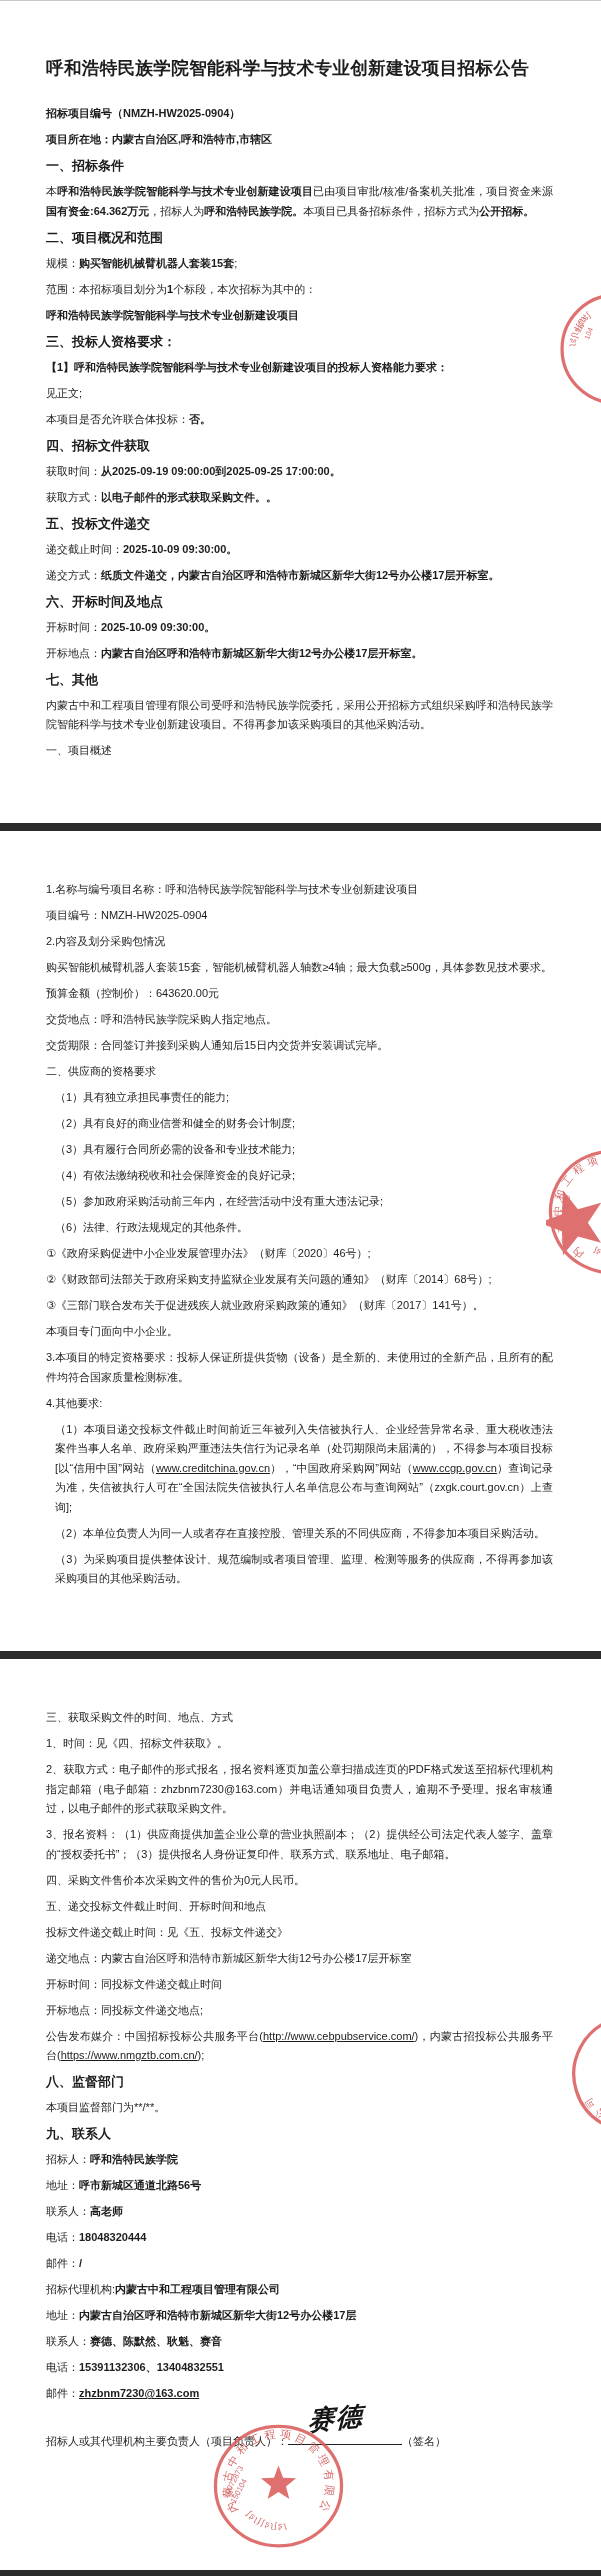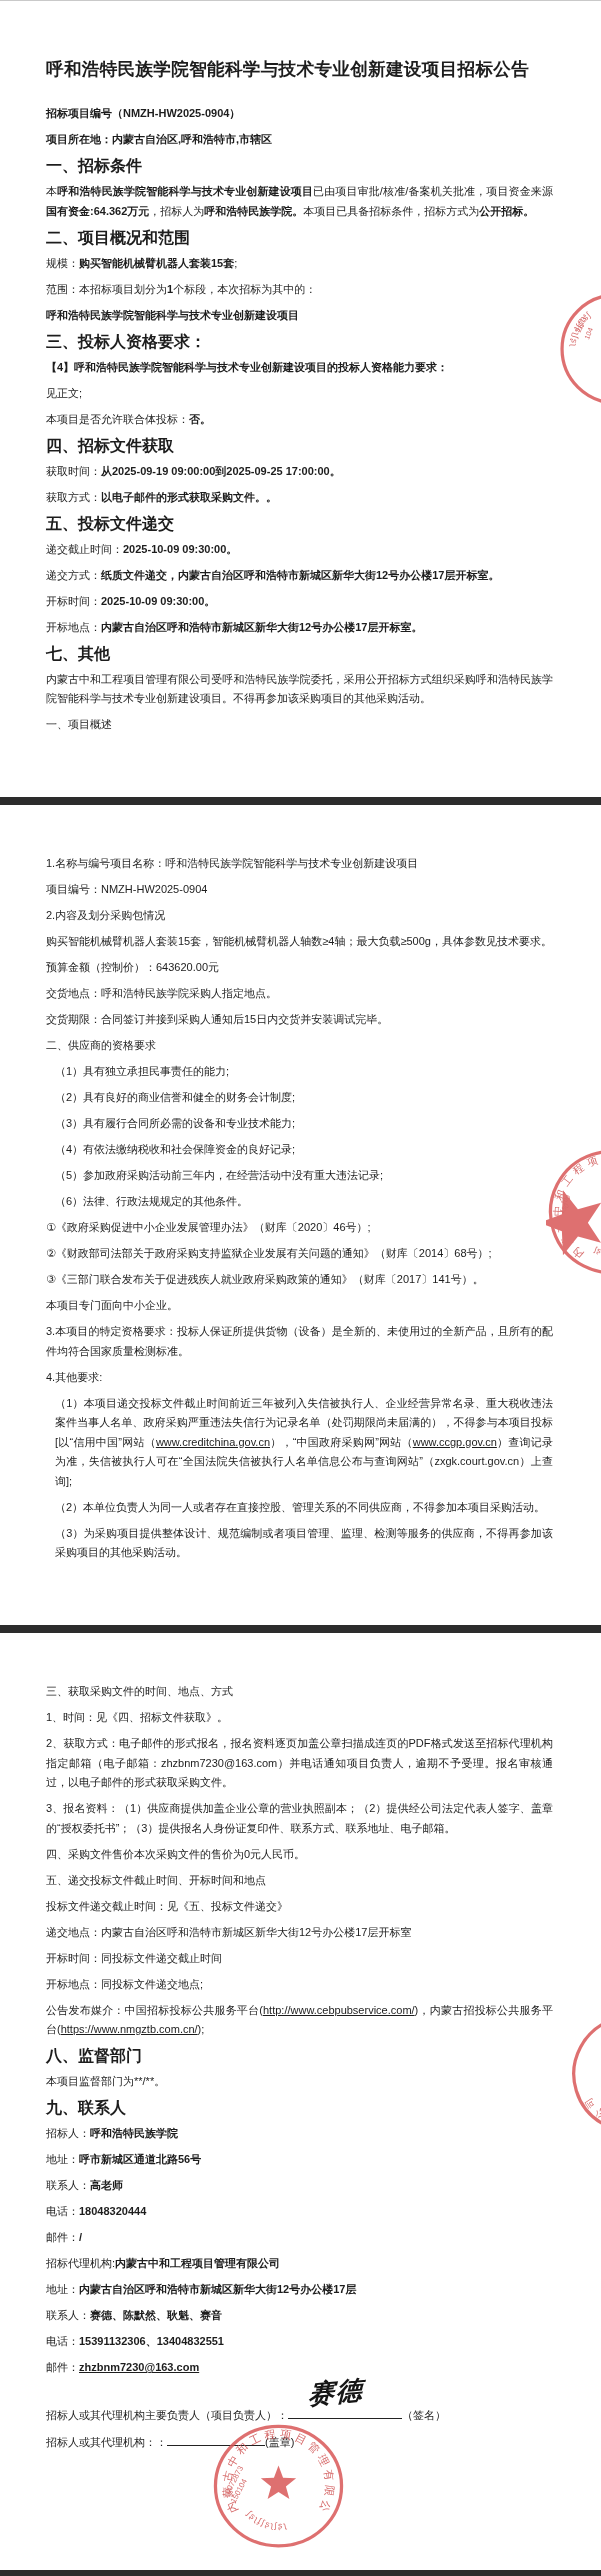--- a/index.html
+++ b/index.html
@@ -7,22 +7,22 @@
     position:relative;
     width:602px;
     height:2576px;
     background:#ffffff;
     overflow:hidden;
     font-family:"Liberation Sans","DejaVu Sans",sans-serif;
     color:#1d1d1d;
   }
   .top-hairline{position:absolute;top:0;left:0;width:100%;height:1.3px;background:#c9c9c9;}
   .content{padding:57px 49px 0 46px;}
-  .title{font-size:17.6px;font-weight:bold;line-height:25px;margin:0 0 22px 0;letter-spacing:0.3px;}
-  .h{font-size:16px;font-weight:bold;line-height:19.5px;margin:3.3px 0 6.5px 0;}
+  .title{font-size:17.6px;font-weight:bold;line-height:25px;margin:0 0 22px 0;letter-spacing:0.3px;font-family:Liberation Mono, monospace;}
+  .h{font-size:13px;font-weight:bold;line-height:19.5px;margin:3.3px 0 6.5px 0;}
   .p{font-size:11px;line-height:19.5px;margin:0 0 6.5px 0;text-align:justify;}
   .p.indent{padding-left:9px;}
   .b{font-weight:bold;}
   .u{text-decoration:underline;}
   .pb{height:8.5px;background:#2c2c2c;margin:62px -49px 49px -46px;}
   .bottom-bar{position:absolute;left:0;bottom:0;width:100%;height:6.5px;background:#2c2c2c;}
   .seal{position:absolute;opacity:.85;pointer-events:none;}
   .seal-main{left:210px;top:2423px;}
   .seal-e1{left:551px;top:284px;}
   .seal-e2{left:546px;top:1147px;}
@@ -48,29 +48,30 @@
       <div class="title"><span class="b">呼和浩特民族学院智能科学与技术专业创新建设项目招标公告</span></div>
       <div class="p"><span class="b">招标项目编号（NMZH-HW2025-0904）</span></div>
       <div class="p"><span class="b">项目所在地：内蒙古自治区,呼和浩特市,市辖区</span></div>
       <div class="h"><span>一、招标条件</span></div>
       <div class="p"><span>本</span><span class="b">呼和浩特民族学院智能科学与技术专业创新建设项目</span><span>已由项目审批/核准/备案机关批准，项目资金来源</span><span class="b">国有资金:64.362万元</span><span>，招标人为</span><span class="b">呼和浩特民族学院。</span><span>本项目已具备招标条件，招标方式为</span><span class="b">公开招标。</span></div>
       <div class="h"><span>二、项目概况和范围</span></div>
       <div class="p"><span>规模：</span><span class="b">购买智能机械臂机器人套装15套</span><span>;</span></div>
       <div class="p"><span>范围：本招标项目划分为</span><span class="b">1</span><span>个标段，本次招标为其中的：</span></div>
       <div class="p"><span class="b">呼和浩特民族学院智能科学与技术专业创新建设项目</span></div>
       <div class="h"><span>三、投标人资格要求：</span></div>
-      <div class="p"><span class="b">【4】呼和浩特民族学院智能科学与技术专业创新建设项目的投标人资格能力要求：</span></div>
+      <div class="p"><span class="b">【1】呼和浩特民族学院智能科学与技术专业创新建设项目的投标人资格能力要求：</span></div>
       <div class="p"><span>见正文;</span></div>
       <div class="p"><span>本项目是否允许联合体投标：</span><span class="b">否。</span></div>
       <div class="h"><span>四、招标文件获取</span></div>
       <div class="p"><span>获取时间：</span><span class="b">从2025-09-19 09:00:00到2025-09-25 17:00:00。</span></div>
       <div class="p"><span>获取方式：</span><span class="b">以电子邮件的形式获取采购文件。。</span></div>
       <div class="h"><span>五、投标文件递交</span></div>
       <div class="p"><span>递交截止时间：</span><span class="b">2025-10-09 09:30:00。</span></div>
       <div class="p"><span>递交方式：</span><span class="b">纸质文件递交，内蒙古自治区呼和浩特市新城区新华大街12号办公楼17层开标室。</span></div>
+      <div class="h"><span>六、开标时间及地点</span></div>
       <div class="p"><span>开标时间：</span><span class="b">2025-10-09 09:30:00。</span></div>
       <div class="p"><span>开标地点：</span><span class="b">内蒙古自治区呼和浩特市新城区新华大街12号办公楼17层开标室。</span></div>
       <div class="h"><span>七、其他</span></div>
       <div class="p"><span>内蒙古中和工程项目管理有限公司受呼和浩特民族学院委托，采用公开招标方式组织采购呼和浩特民族学院智能科学与技术专业创新建设项目。不得再参加该采购项目的其他采购活动。</span></div>
       <div class="p"><span>一、项目概述</span></div>
       <div class="pb"></div>
       <div class="p"><span>1.名称与编号项目名称：呼和浩特民族学院智能科学与技术专业创新建设项目</span></div>
       <div class="p"><span>项目编号：NMZH-HW2025-0904</span></div>
       <div class="p"><span>2.内容及划分采购包情况</span></div>
       <div class="p"><span>购买智能机械臂机器人套装15套，智能机械臂机器人轴数≥4轴；最大负载≥500g，具体参数见技术要求。</span></div>
@@ -112,21 +113,20 @@
       <div class="p"><span>地址：</span><span class="b">呼市新城区通道北路56号</span></div>
       <div class="p"><span>联系人：</span><span class="b">高老师</span></div>
       <div class="p"><span>电话：</span><span class="b">18048320444</span></div>
       <div class="p"><span>邮件：</span><span class="b">/</span></div>
       <div class="p"><span>招标代理机构:</span><span class="b">内蒙古中和工程项目管理有限公司</span></div>
       <div class="p"><span>地址：</span><span class="b">内蒙古自治区呼和浩特市新城区新华大街12号办公楼17层</span></div>
       <div class="p"><span>联系人：</span><span class="b">赛德、陈默然、耿魁、赛音</span></div>
       <div class="p"><span>电话：</span><span class="b">15391132306、13404832551</span></div>
       <div class="p"><span>邮件：</span><span class="b u">zhzbnm7230@163.com</span></div>
       <div class="p sig-row"><span>招标人或其代理机构主要负责人（项目负责人）：</span><span class="sig-line"><span class="sig-name">赛德</span></span><span>（签名）</span></div>
-      <div class="p stamp-row"><span>招标人或其代理机构：：</span><span class="stamp-line"></span><span>(盖章)</span></div>
     </div>
 
   <svg class="seal seal-e1" width="130" height="130" viewBox="0 0 200 200">
     <defs>
       <path id="arc-e1" d="M60,42 A72,72 0 0 0 60,158"></path>
     </defs>
     <circle cx="100" cy="100" r="83" fill="none" stroke="#d95858" stroke-width="5"></circle>
     <text font-size="13" fill="#cf5050" letter-spacing="2"><textPath href="#arc-e1" startOffset="4">ʃʂʅʄʃʂʅʃʂʅ</textPath></text>
     <text font-size="11" fill="#cf5050" transform="translate(45,75) rotate(-68)">2873</text>
     <text font-size="11" fill="#cf5050" transform="translate(58,86) rotate(-68)">104</text>

